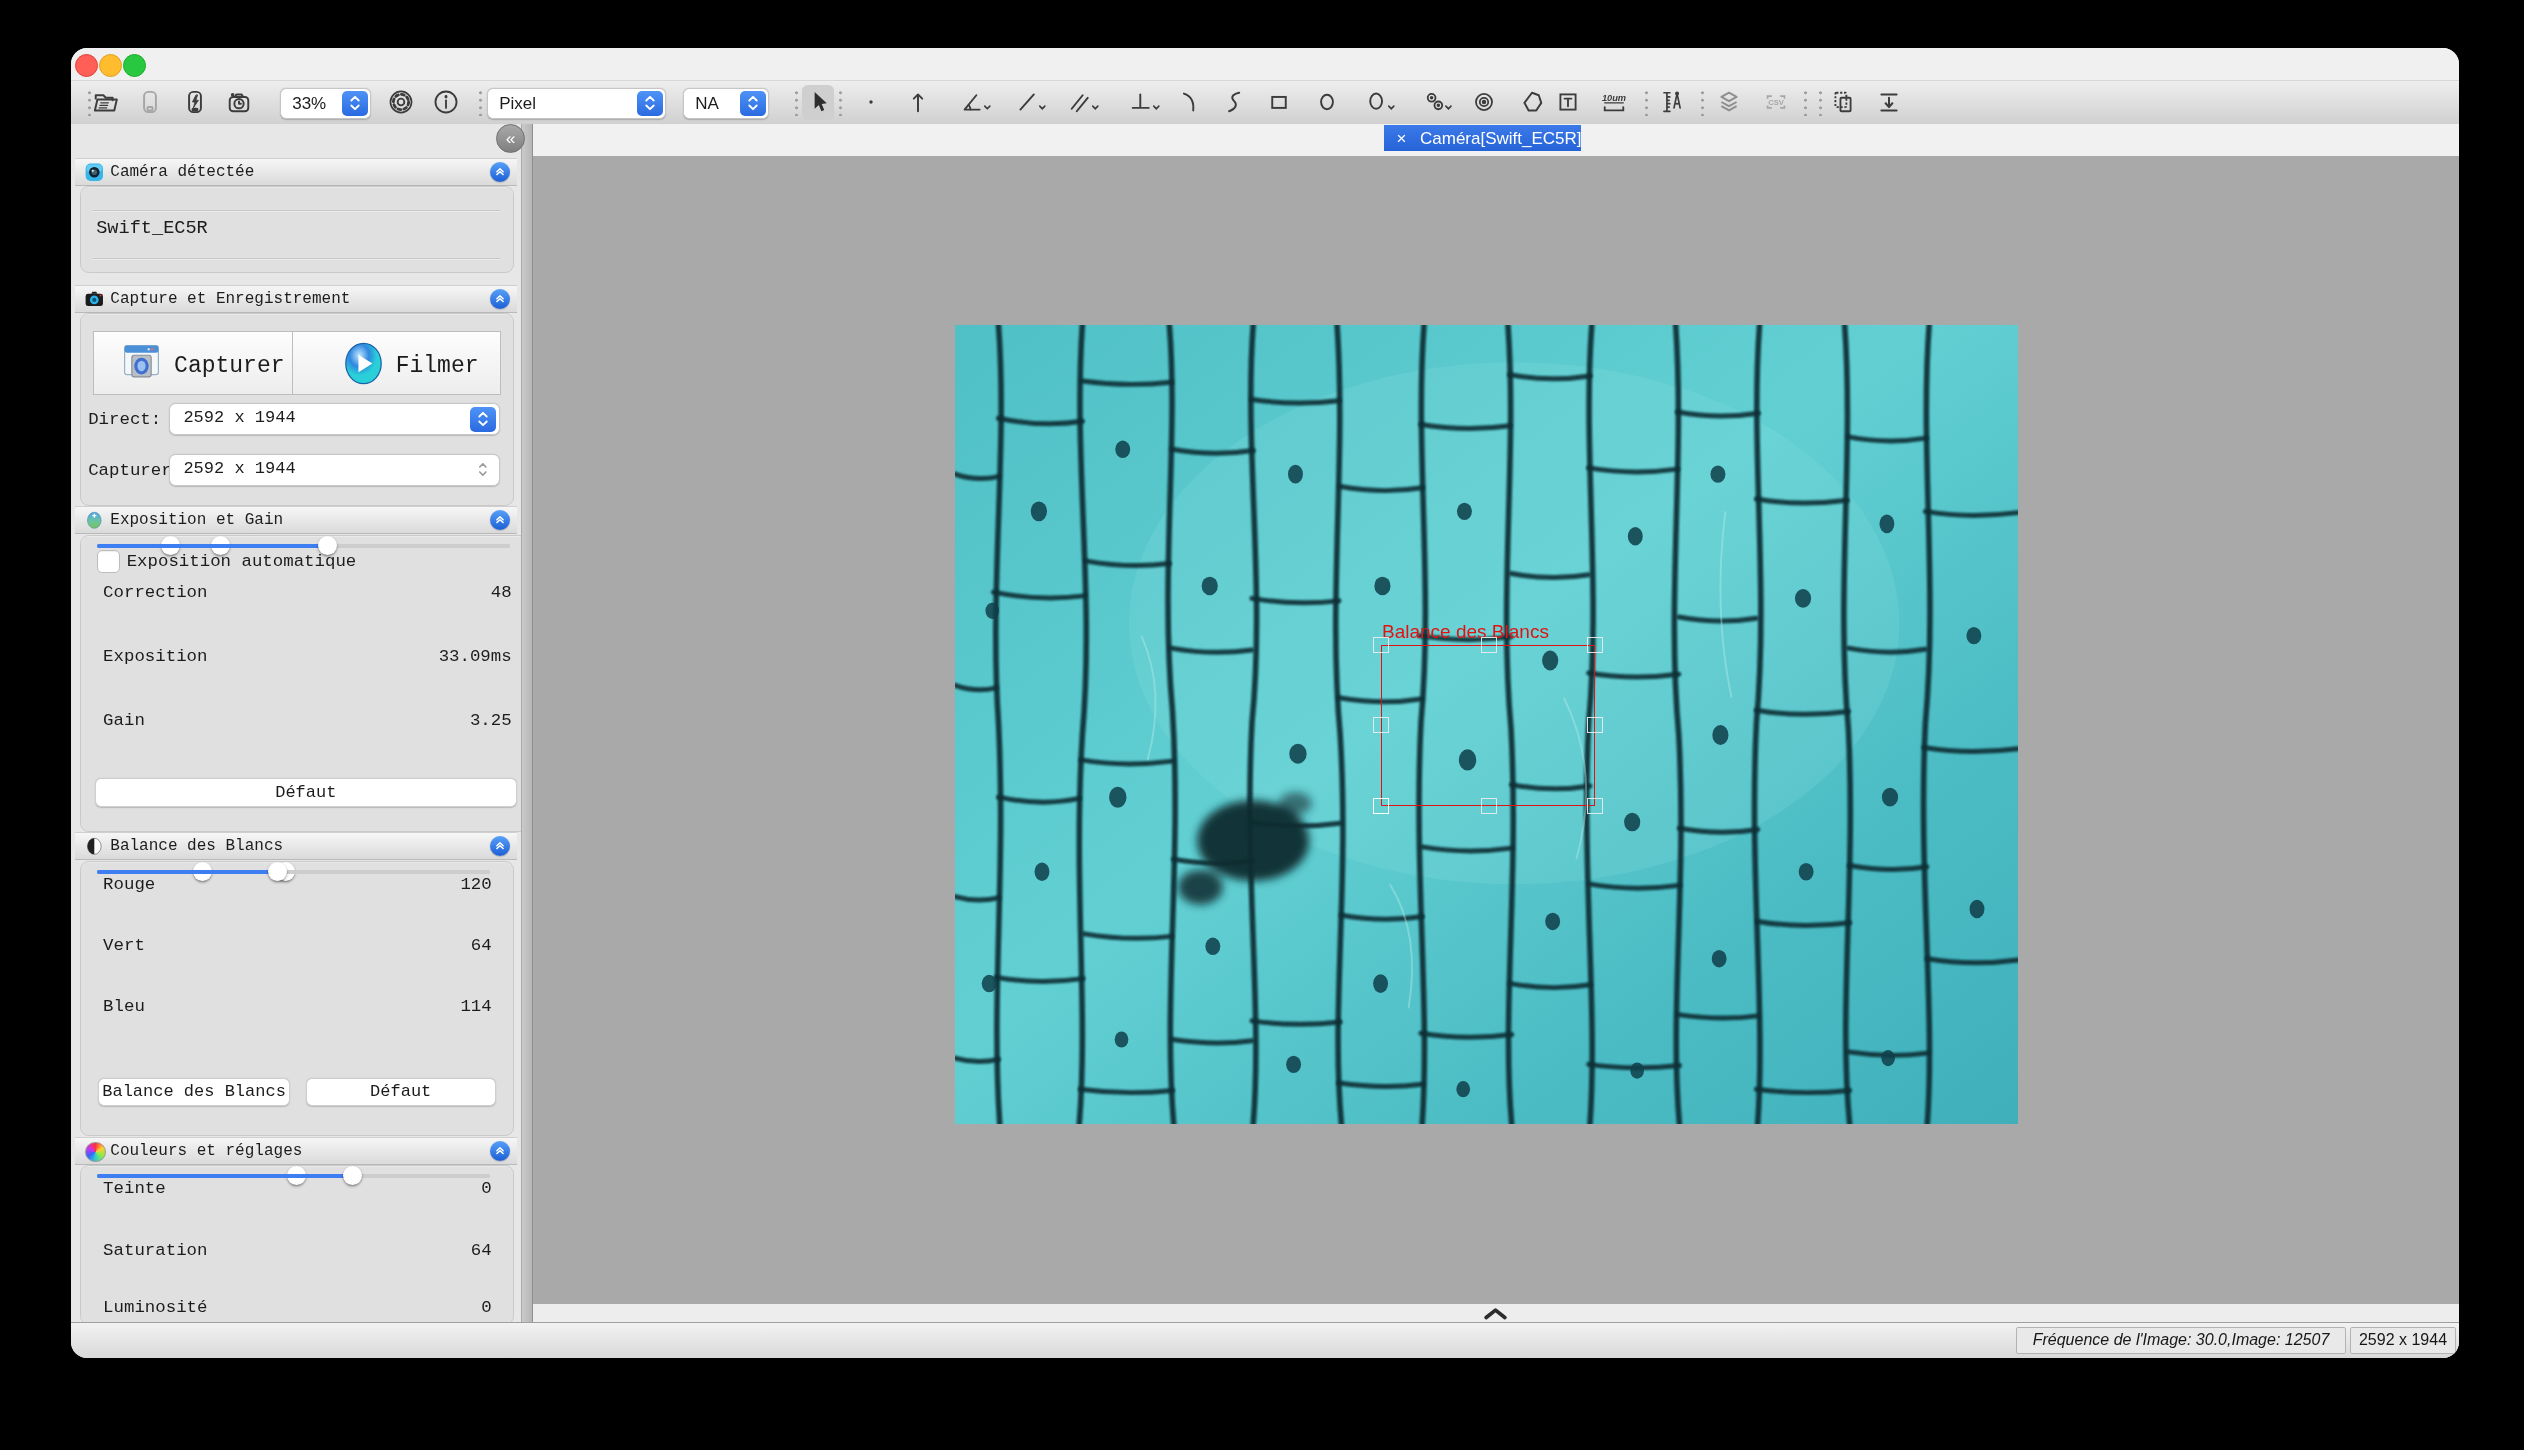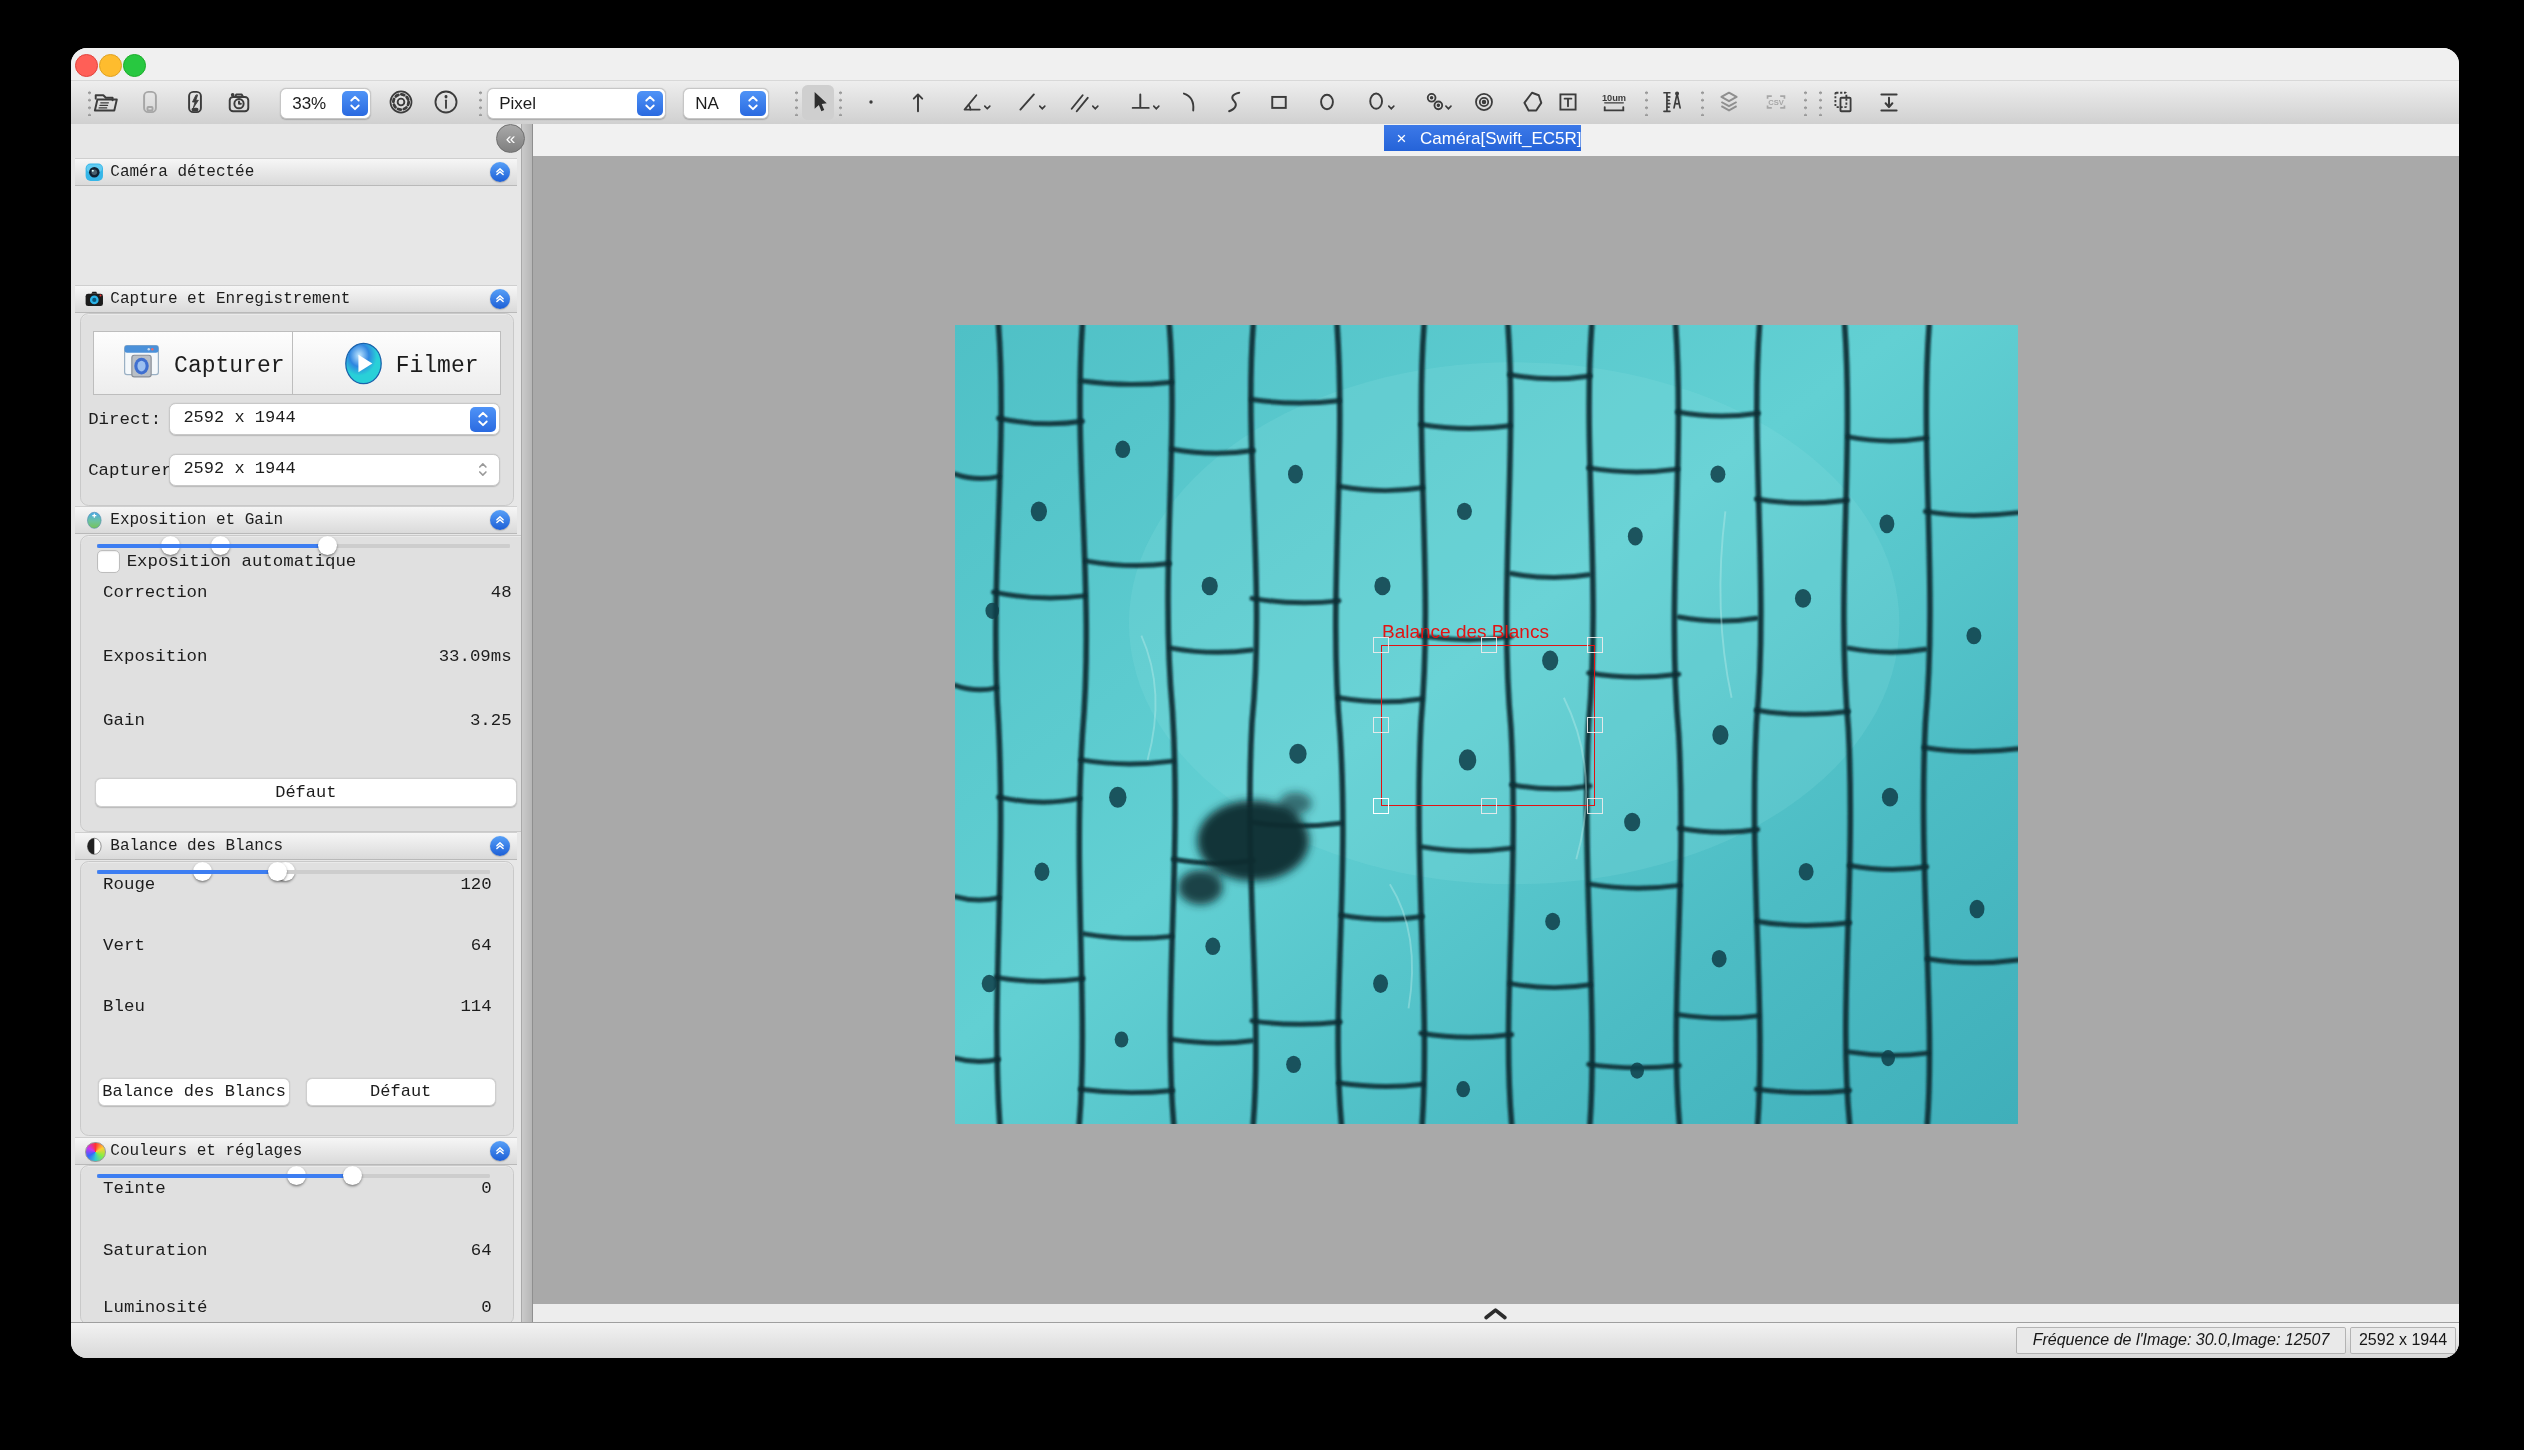--- a/index.html
+++ b/index.html
@@ -272,21 +272,21 @@
         </svg>
       </span>
 
     <span class="ticon" style="left:1497px;">
       <svg width="27" height="27" viewBox="0 0 32 32" fill="none" stroke="#3c3c3c" stroke-width="2.2">
         <rect x="7" y="7" width="18" height="18"></rect>
           <path d="M12 12h8M16 12v9" stroke-linecap="round"></path>
         </svg>
       </span>
 
-    <span class="ticon" style="left:1541px;">
+    <span class="ticon" style="left:1541px;font-style:italic;">
       <svg width="31" height="27" viewBox="0 0 36 32" fill="none" stroke="#3c3c3c" stroke-width="2.2" stroke-linecap="round">
         <text x="18" y="15" text-anchor="middle" font-size="11" font-weight="bold" fill="#3c3c3c" stroke="none">10um</text>
         <path d="M7 17h22" stroke-width="1.6"></path>
           <path d="M7 22v4h22v-4"></path>
         </svg>
       </span>
 
     <div class="dots" style="left:1574px;"></div>
 
     <span class="ticon" style="left:1601px;">
@@ -341,20 +341,25 @@
             <circle cx="15" cy="15" r="8.5" fill="#123"></circle>
             <circle cx="15" cy="15" r="4.5" fill="#49606e"></circle>
             <circle cx="12.5" cy="12.5" r="1.8" fill="#dff"></circle>
           </svg></span>
       <span class="ptitle">Caméra détectée</span>
       <span class="pchev">
         <svg width="11.2" height="11.2" viewBox="0 0 18 18" fill="none" stroke="#fff" stroke-width="2.4" stroke-linecap="round" stroke-linejoin="round">
             <path d="M4 10.5l5-4.5 5 4.5M4 15l5-4.5 5 4.5" transform="translate(0,-2)"></path>
           </svg>
         </span>
+    </div>
+    <div class="gbox" style="top:62px;height:85px;">
+      <div class="hairline" style="top:23px;"></div>
+      <div style="position:absolute;left:15.5px;top:31px;font-size:18.6px;color:#1c1c1c;">Swift_EC5R</div>
+      <div class="hairline" style="top:71px;"></div>
     </div>
 
     <div class="phead" style="top:161px;">
       <span class="picon">
         <svg width="18.6" height="18.6" viewBox="0 0 30 30">
             <rect x="1" y="6" width="28" height="20" rx="4" fill="#1c1c1c"></rect>
             <path d="M10 6l2-3h6l2 3z" fill="#1c1c1c"></path>
             <circle cx="15" cy="16" r="7" fill="#2bb3e8"></circle>
             <circle cx="15" cy="16" r="3.4" fill="#0b5a7e"></circle>
             <circle cx="25" cy="9" r="1.6" fill="#e33"></circle>

